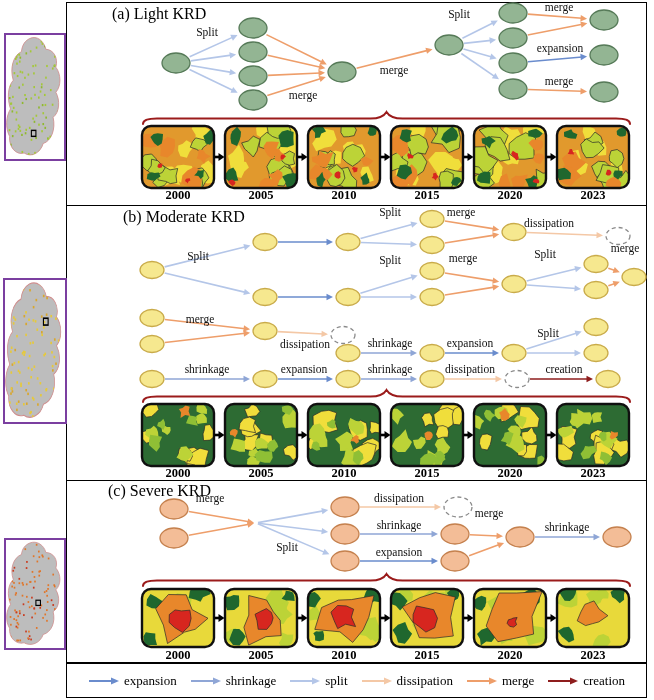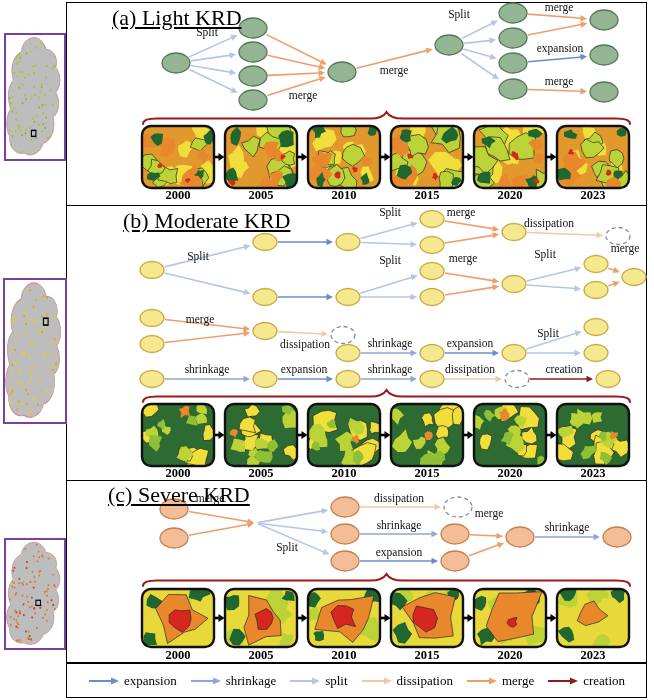--- a/index.html
+++ b/index.html
@@ -2,21 +2,21 @@
 <html><head>
 <meta charset="utf-8">
 <style>
   html,body{margin:0;padding:0;}
   body{width:654px;height:700px;position:relative;background:#fff;
        font-family:"Liberation Serif",serif;overflow:hidden;color:#000;}
   .frame{position:absolute;left:66px;top:2px;width:581px;height:661px;
          border:1.6px solid #000;box-sizing:border-box;z-index:1;background:#fff;}
   .sep{position:absolute;left:66px;width:581px;border-top:1.6px solid #000;z-index:1;}
   #sep1{top:205px}#sep2{top:480px}
-  .title{position:absolute;font-size:22px;z-index:4;white-space:nowrap;text-decoration:underline;}
+  .title{position:absolute;font-size:16px;z-index:4;white-space:nowrap;}
   .t-a{left:112px;top:5px}.t-b{left:123px;top:208px}.t-c{left:108px;top:482px}
   .mapframe{position:absolute;border:2px solid #7b3fa0;background:#fff;
             box-sizing:border-box;z-index:4;}
   .mf-a{left:4px;top:33px;width:62px;height:128px}
   .mf-b{left:3px;top:278px;width:64px;height:146px}
   .mf-c{left:4px;top:538px;width:62px;height:112px}
   .mapframe svg{display:block;width:100%;height:100%}
   #fig{position:absolute;left:0;top:0;z-index:2;pointer-events:none;}
   .legendbox{position:absolute;left:66px;top:663px;width:581px;height:35px;
              border:1.6px solid #000;box-sizing:border-box;display:flex;

